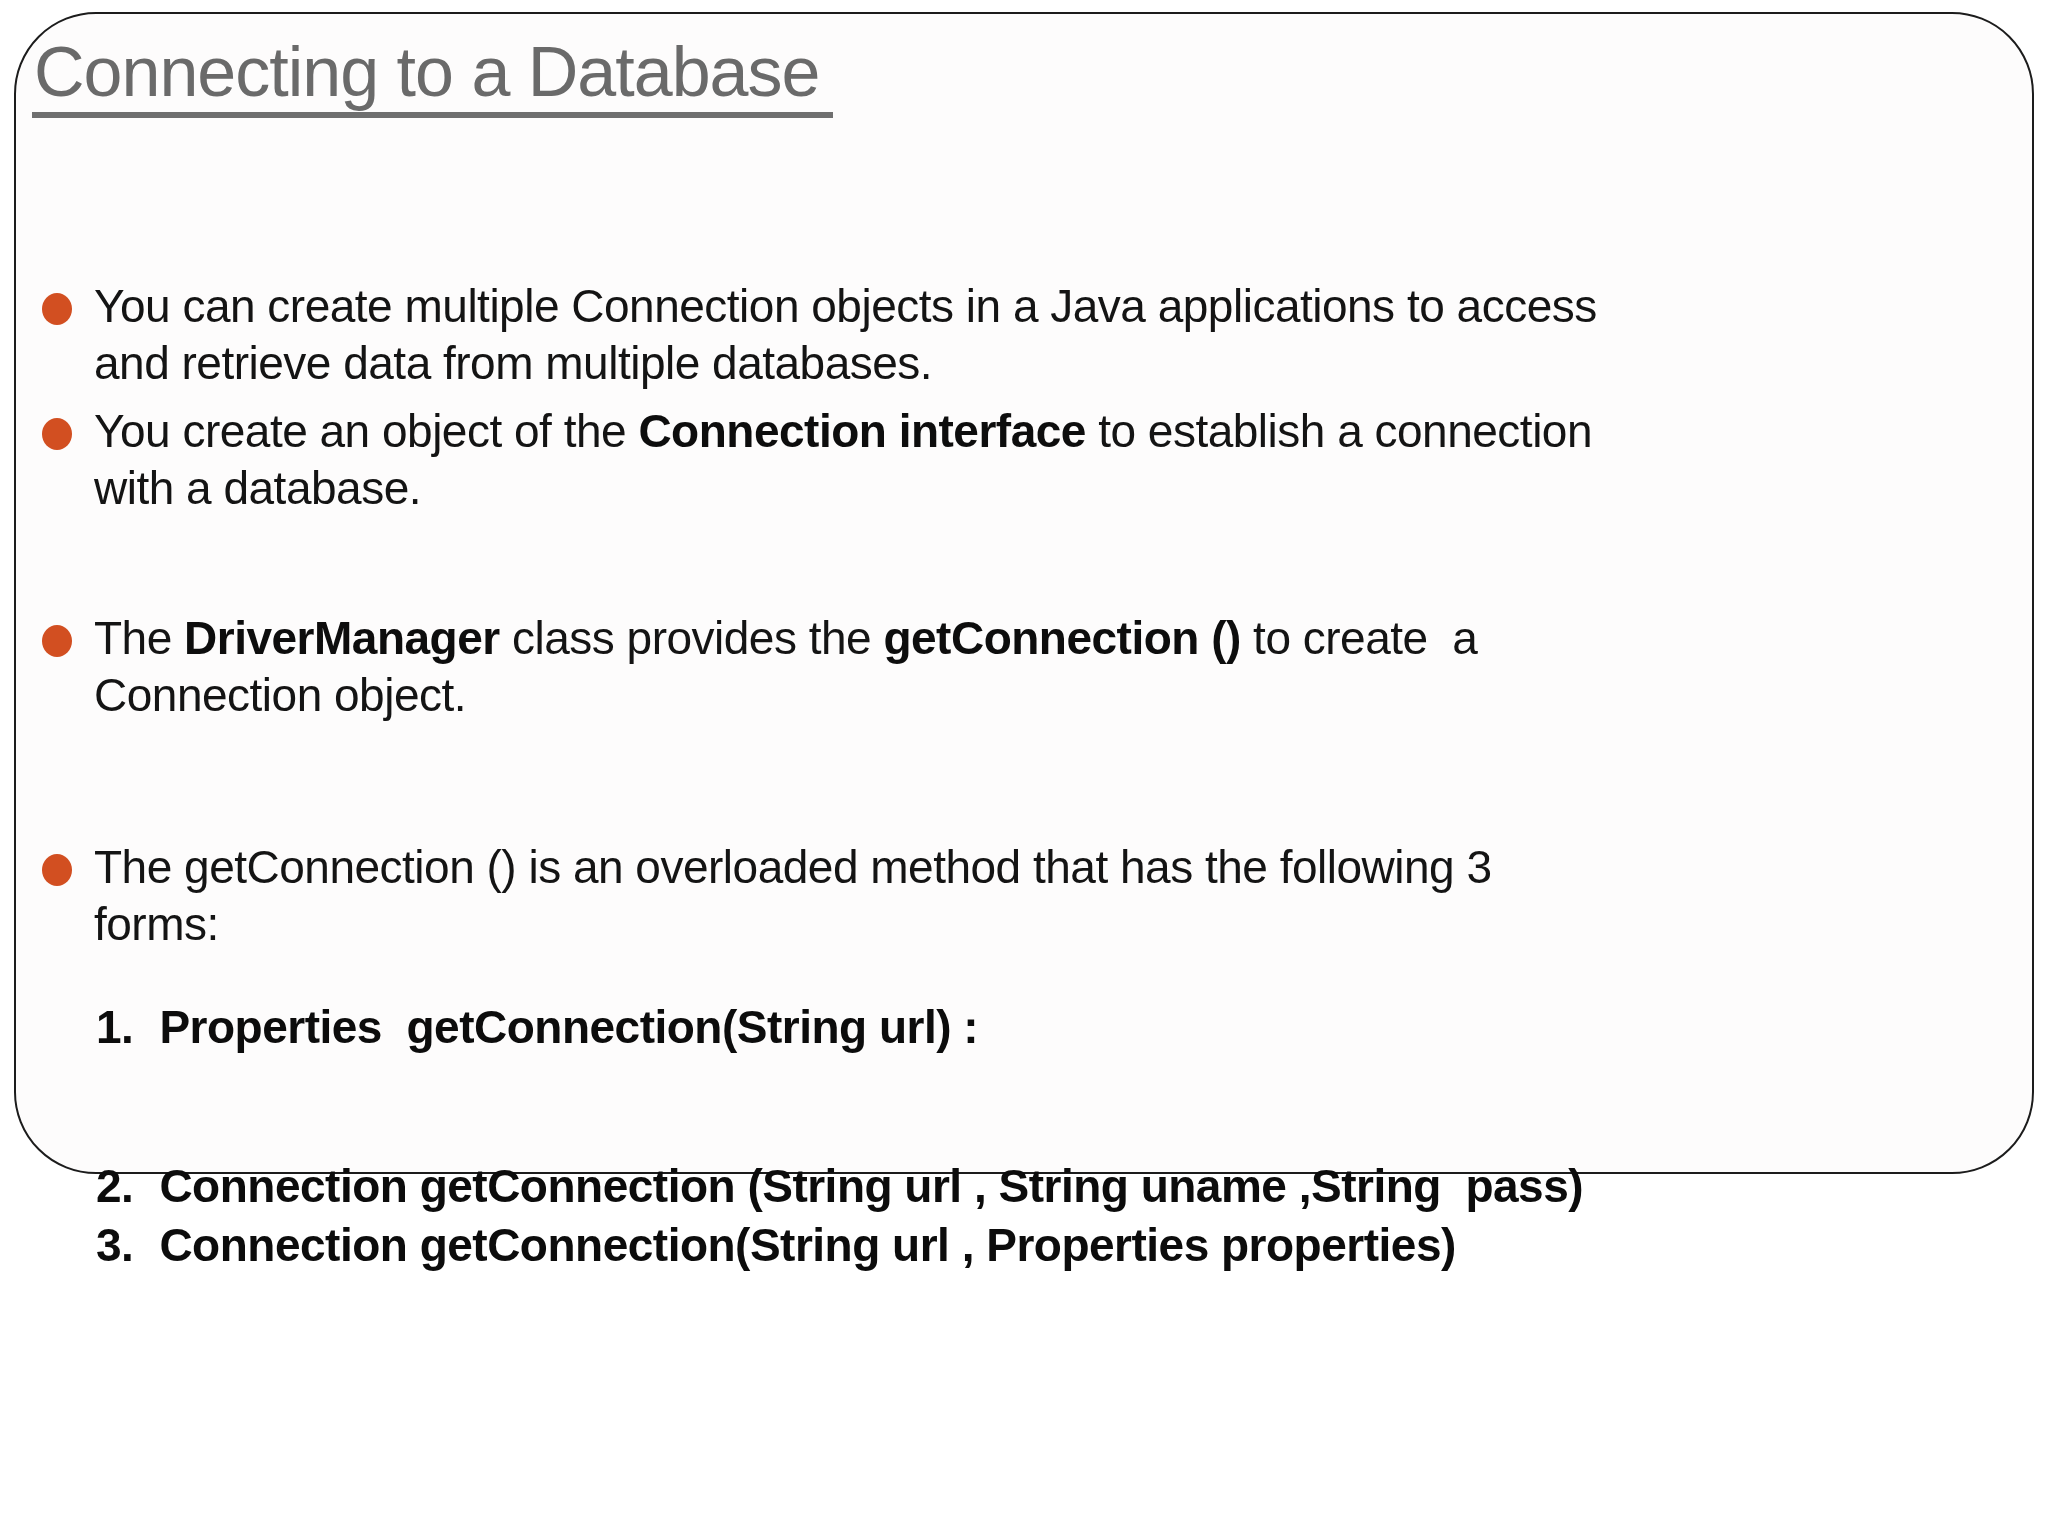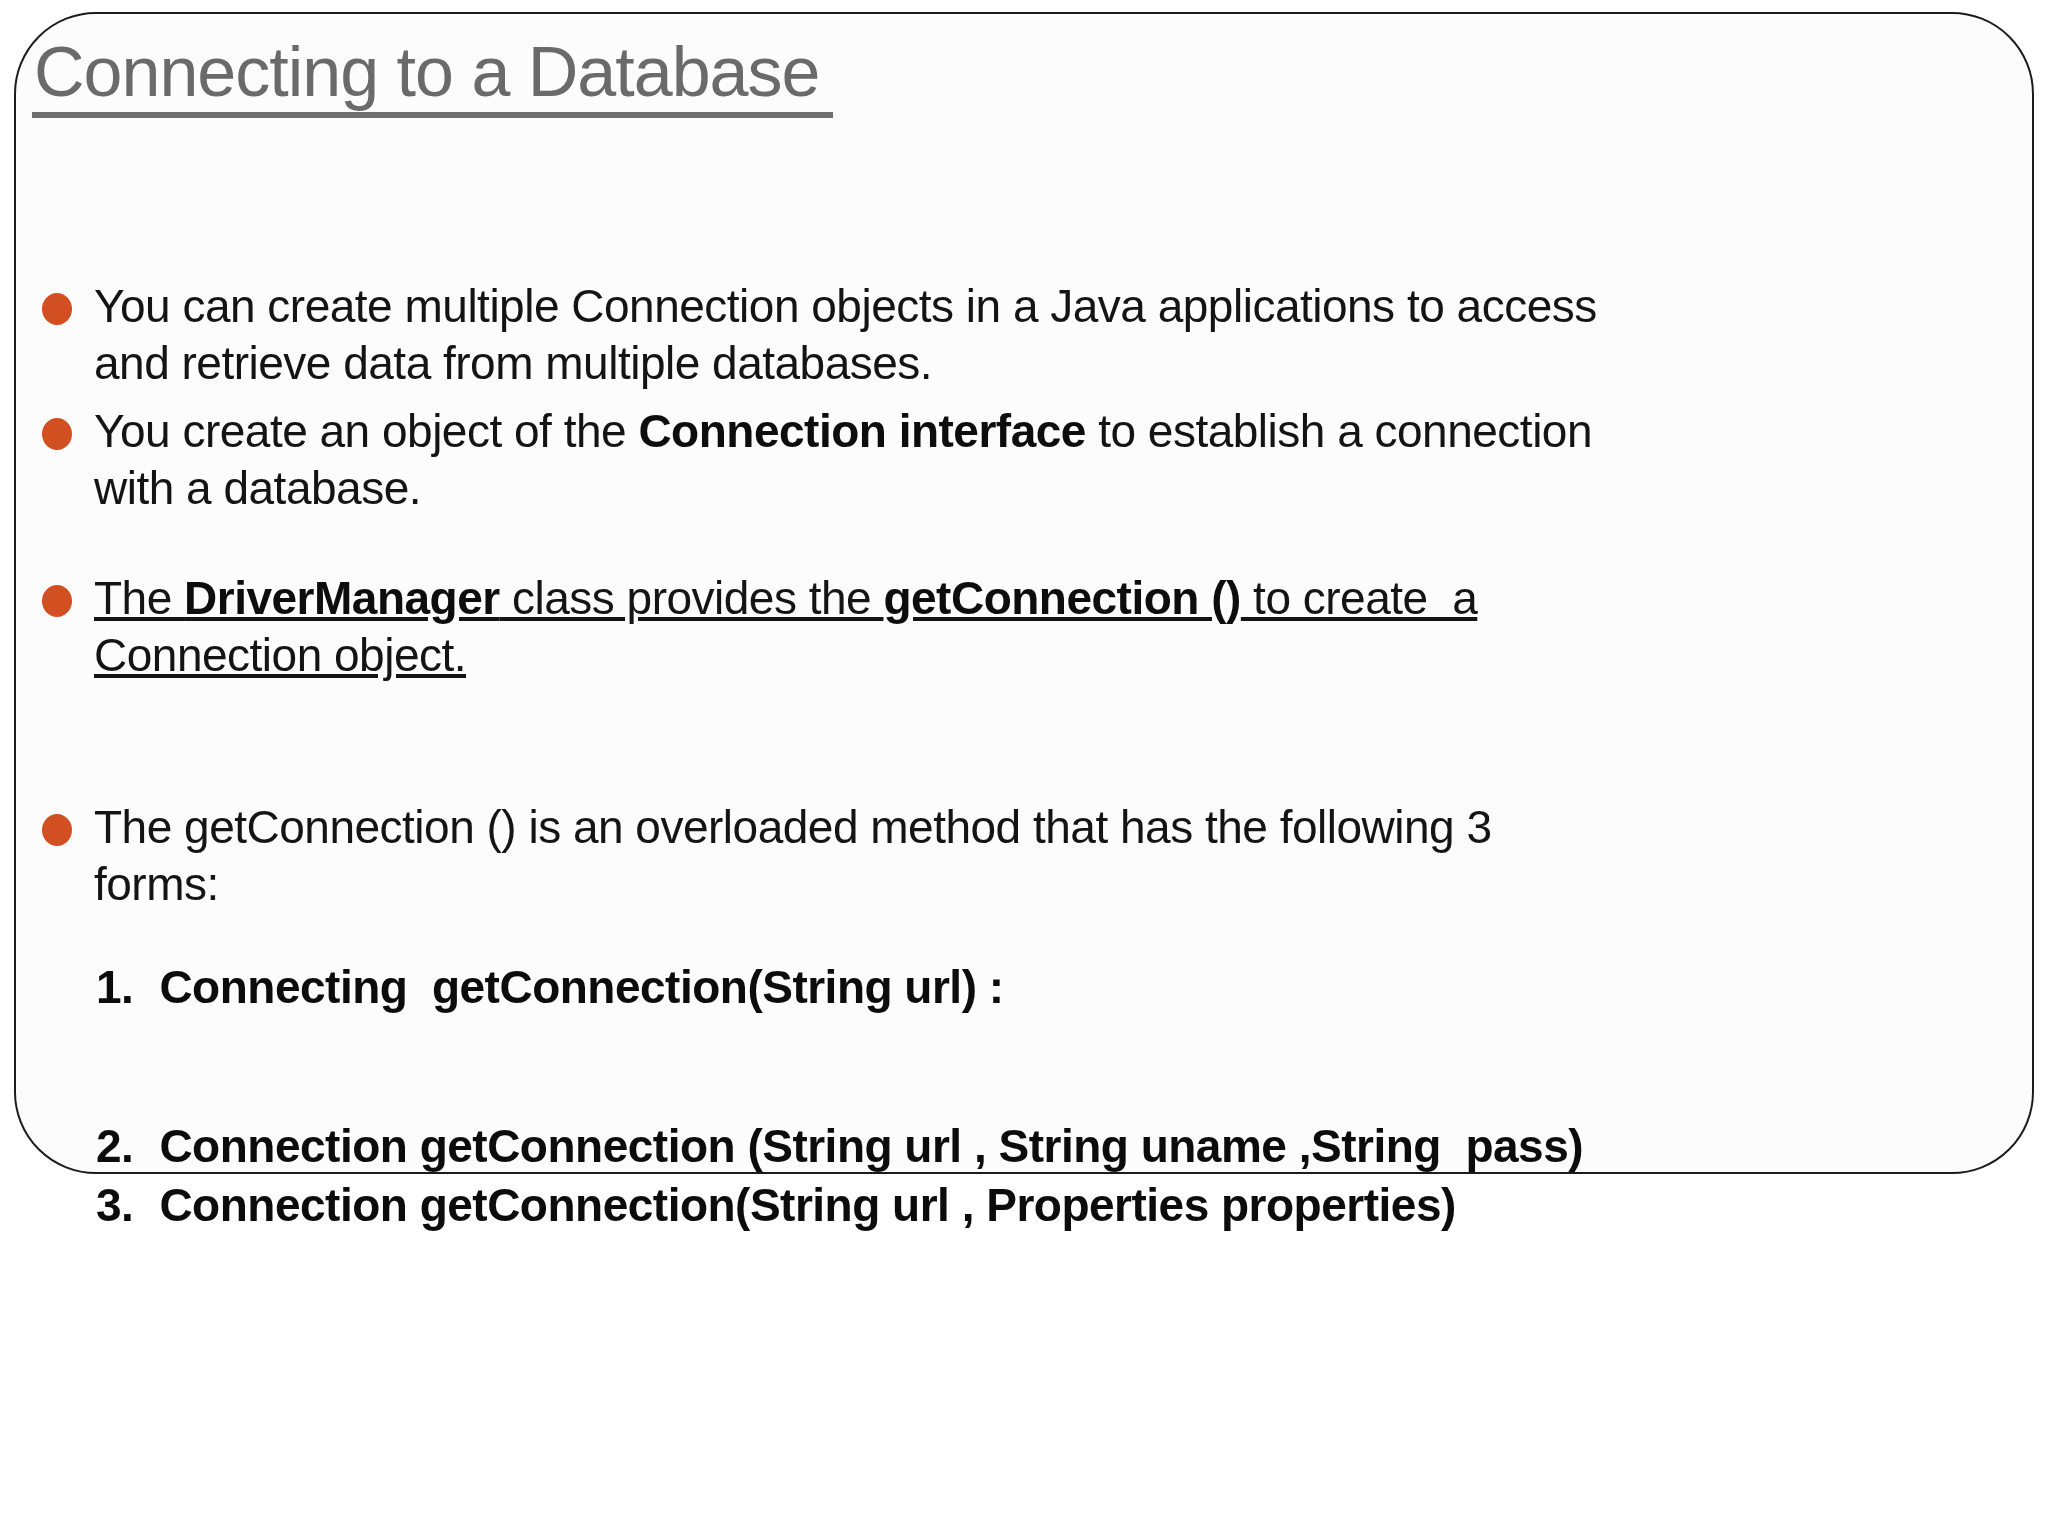--- a/index.html
+++ b/index.html
@@ -45,21 +45,21 @@
   .bullet b.seg{ font-weight:700; color:#0d0d0d; }
   .dot{
     position:absolute;
     left:4px;top:15px;
     width:30px;height:32px;
     border-radius:50%;
     background:#d24f21;
   }
   .b1{ margin-top:10px; }
   .b2{ margin-top:160px; }
-  .b3{ margin-top:52px;text-decoration:underline; }
+  .b3{ margin-top:92px; }
   .b4{ margin-top:114px; }
   .numbered{
     margin-left:80px;
     margin-right:10px;
     font-size:46px;
     line-height:1.28;
     font-weight:700;
     color:#0c0c0c;
     letter-spacing:-0.5px;
   }
@@ -81,19 +81,19 @@
 
   <div class="bullet b1"><span class="dot"></span><span class="seg">You create an object of the </span><b class="seg">Connection interface</b><span class="seg"> to establish a connection
 with a database.</span></div>
 
   <div class="bullet b3"><span class="dot"></span><span class="seg">The </span><b class="seg">DriverManager</b><span class="seg"> class provides the </span><b class="seg">getConnection ()</b><span class="seg"> to create  a
 Connection object.</span></div>
 
   <div class="bullet b4"><span class="dot"></span><span class="seg">The getConnection () is an overloaded method that has the following 3
 forms:</span></div>
 
-  <div class="numbered n1"><span class="num">1.</span><span class="itxt">Connecting  getConnection(String url) :</span></div>
+  <div class="numbered n1"><span class="num">1.</span><span class="itxt">Properties  getConnection(String url) :</span></div>
 
   <div class="numbered n2"><span class="num">2.</span><span class="itxt">Connection getConnection (String url , String uname ,String  pass)</span></div>
 
   <div class="numbered n3"><span class="num">3.</span><span class="itxt">Connection getConnection(String url , Properties properties)</span></div>
 
 </div>
 
 </body></html>

